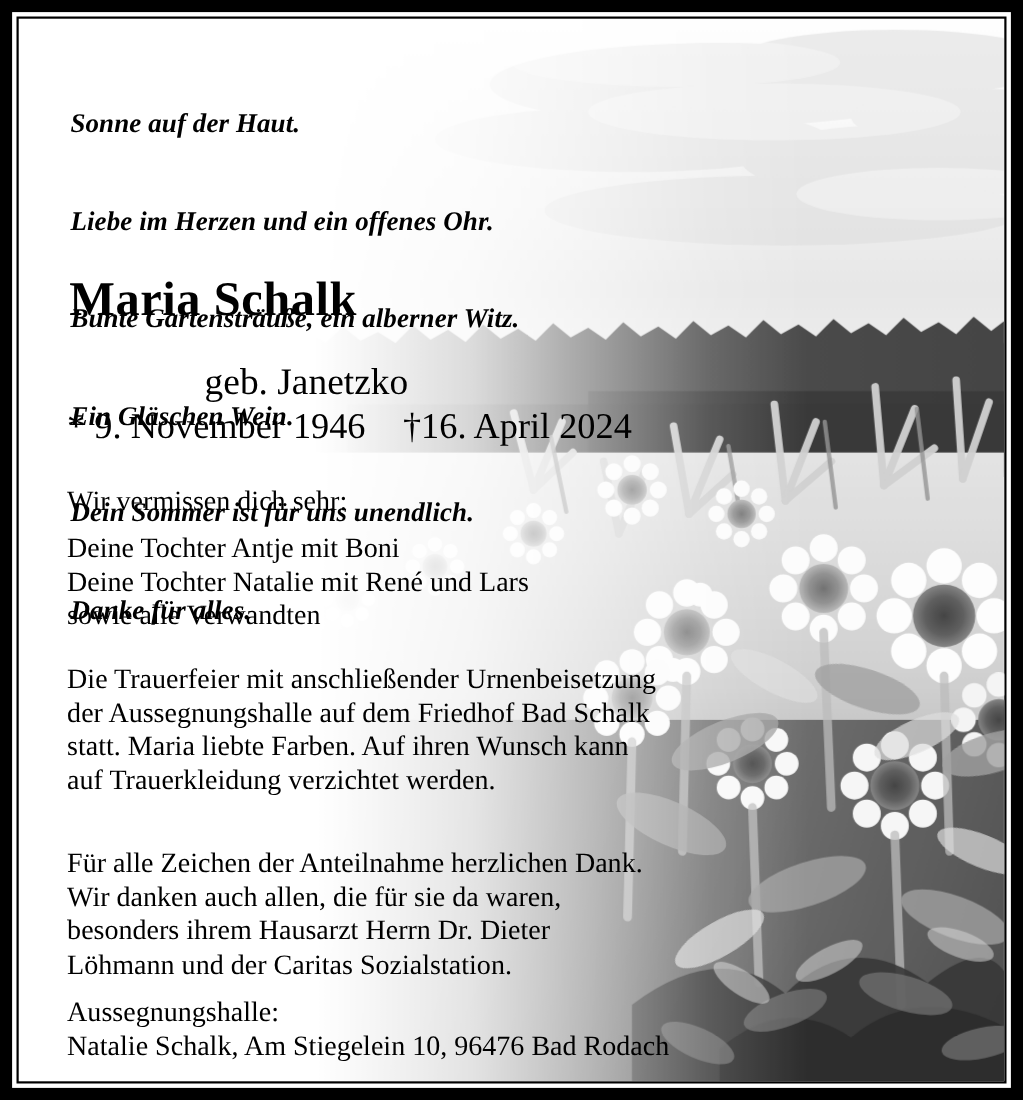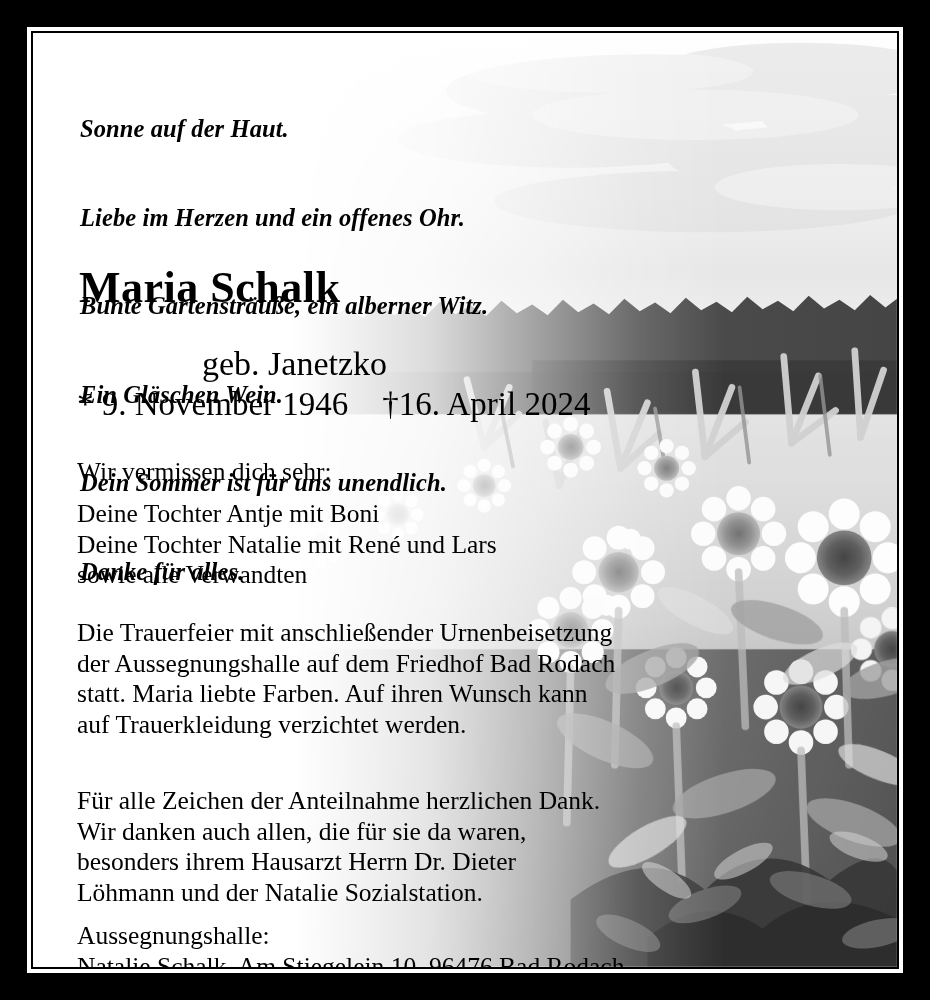--- a/index.html
+++ b/index.html
@@ -15,21 +15,21 @@
     font-family: "Liberation Serif", "DejaVu Serif", serif;
   }
 
   
   #notice {
     position: relative;
     width: 930px;
     height: 1000px;
     background: #000000;
     box-sizing: border-box;
-    padding: 27px;
+    padding: 11px;
   }
   
   #gap {
     position: relative;
     width: 100%;
     height: 100%;
     background: #ffffff;
     box-sizing: border-box;
     padding: 4px;
   }
@@ -499,30 +499,30 @@
         </div>
 
         <div class="block" id="blk-family">
           <div>Deine Tochter Antje mit Boni</div>
           <div>Deine Tochter Natalie mit René und Lars</div>
           <div>sowie alle Verwandten</div>
         </div>
 
         <div class="block" id="blk-funeral">
           <div>Die Trauerfeier mit anschließender Urnenbeisetzung</div>
-          <div>der Aussegnungshalle auf dem Friedhof Bad Rodach</div>
+          <div>der Aussegnungshalle auf dem Friedhof Bad Schalk</div>
           <div>statt. Maria liebte Farben. Auf ihren Wunsch kann</div>
           <div>auf Trauerkleidung verzichtet werden.</div>
         </div>
 
         <div class="block" id="blk-thanks">
           <div>Für alle Zeichen der Anteilnahme herzlichen Dank.</div>
           <div>Wir danken auch allen, die für sie da waren,</div>
           <div>besonders ihrem Hausarzt Herrn Dr. Dieter</div>
-          <div>Löhmann und der Natalie Sozialstation.</div>
+          <div>Löhmann und der Caritas Sozialstation.</div>
         </div>
 
         <div class="block" id="blk-addr">
           <div>Aussegnungshalle:</div>
           <div>Natalie Schalk, Am Stiegelein 10, 96476 Bad Rodach</div>
         </div>
 
       </div>
 
     </div>

